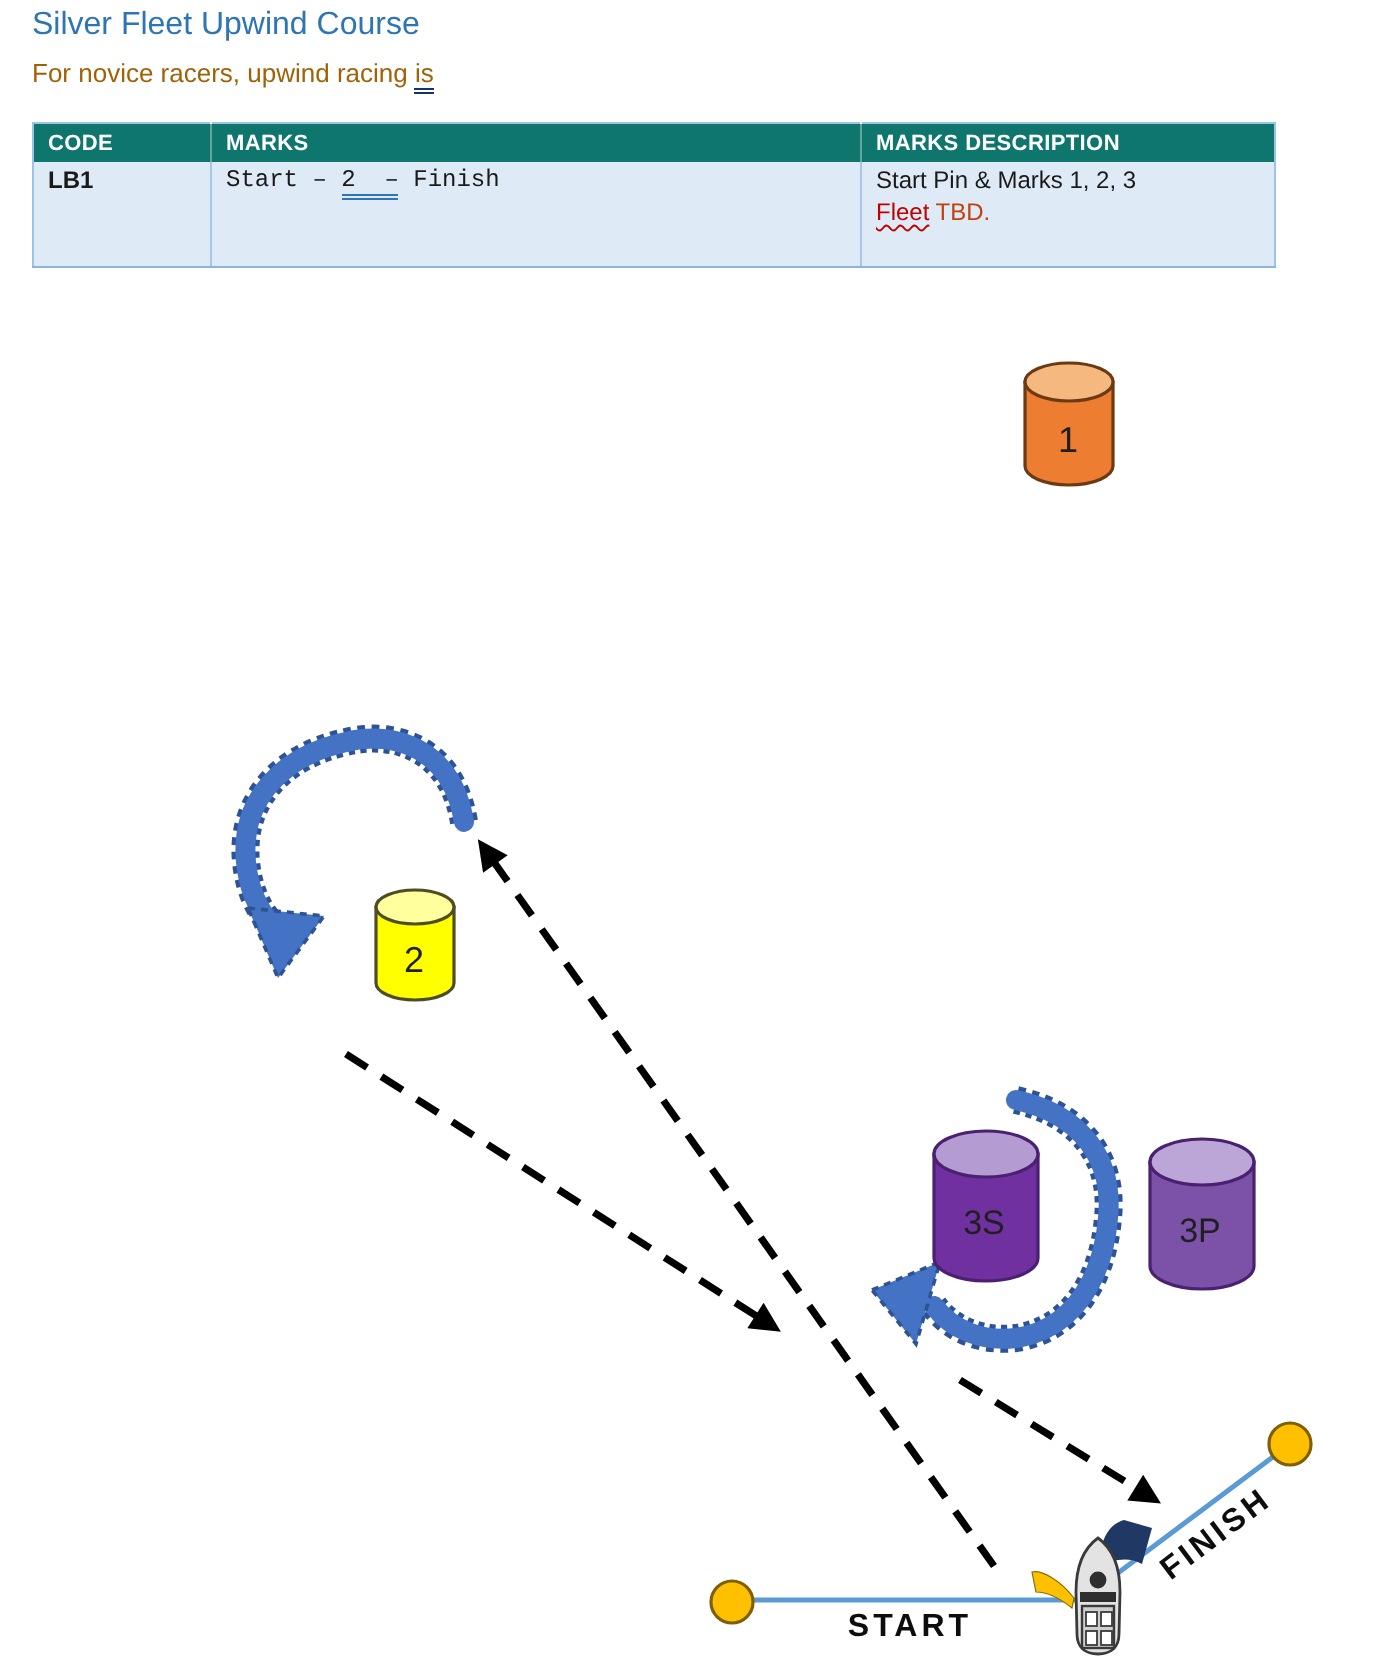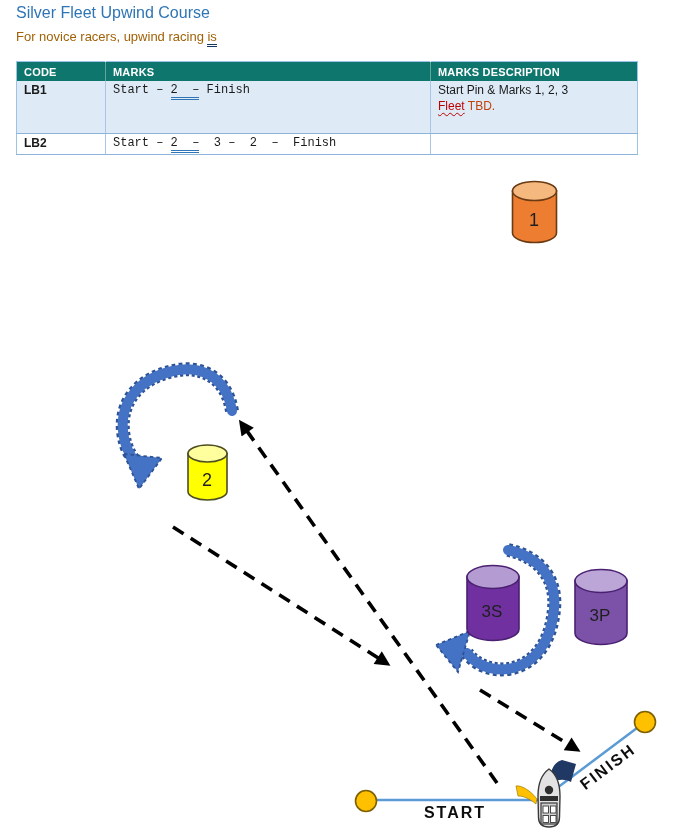--- a/index.html
+++ b/index.html
@@ -60,25 +60,20 @@
     </tr>
   </thead>
   <tbody>
     <tr class="row-lb1">
       <td class="code-cell">LB1</td>
       <td class="course-cell"><span>Start – </span><span class="u-double">2  –</span><span> Finish</span></td>
       <td>
         <span style="display:block">Start Pin &amp; Marks 1, 2, 3</span>
         <span><span class="red-squiggle">Fleet</span><span class="red-text"> TBD.</span></span>
       </td>
-    </tr>
-    <tr class="row-lb2">
-      <td class="code-cell">LB2</td>
-      <td class="course-cell"><span>Start – </span><span class="u-double">2  –</span><span>  3 –  2  –  Finish</span></td>
-      <td></td>
     </tr>
   </tbody>
 </table>
 
 <svg class="diagram-svg" viewBox="0 0 690 832" xmlns="http://www.w3.org/2000/svg">
   <defs>
     <marker id="ah" viewBox="0 0 10 10" refX="6.5" refY="5" markerWidth="4.6" markerHeight="4.2" orient="auto-start-reverse">
       <path d="M 0 0 L 10 5 L 0 10 z" fill="#000000"></path>
     </marker>
   </defs>

